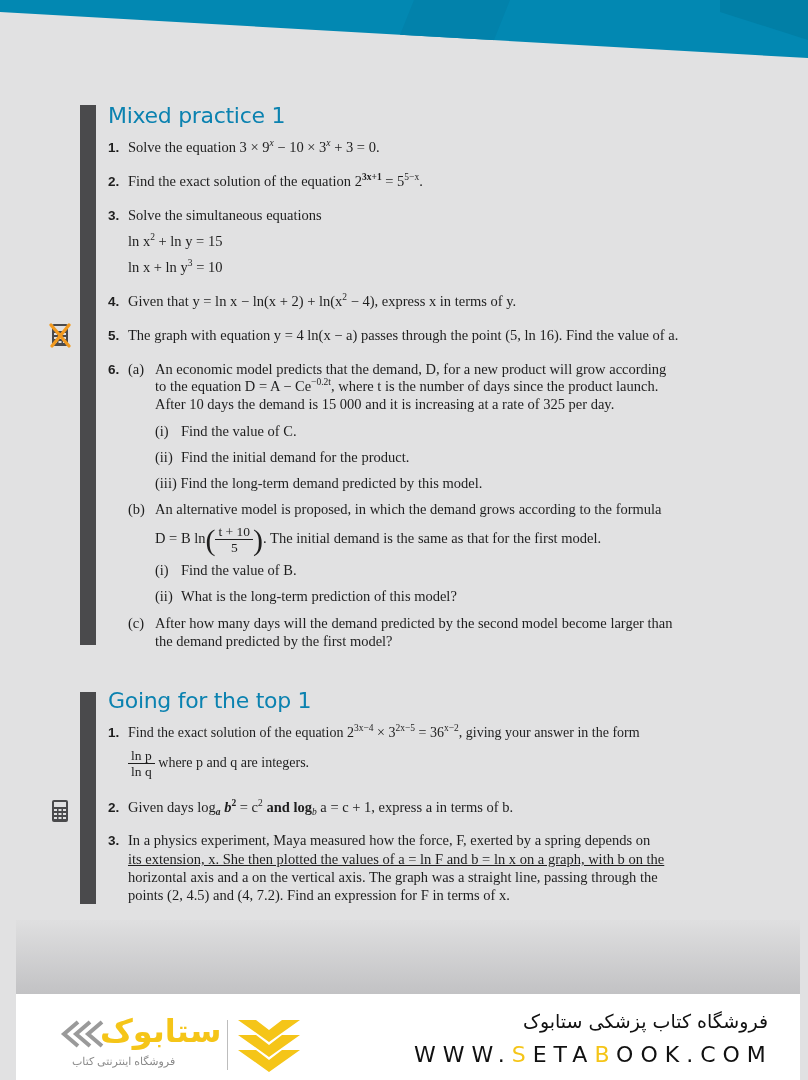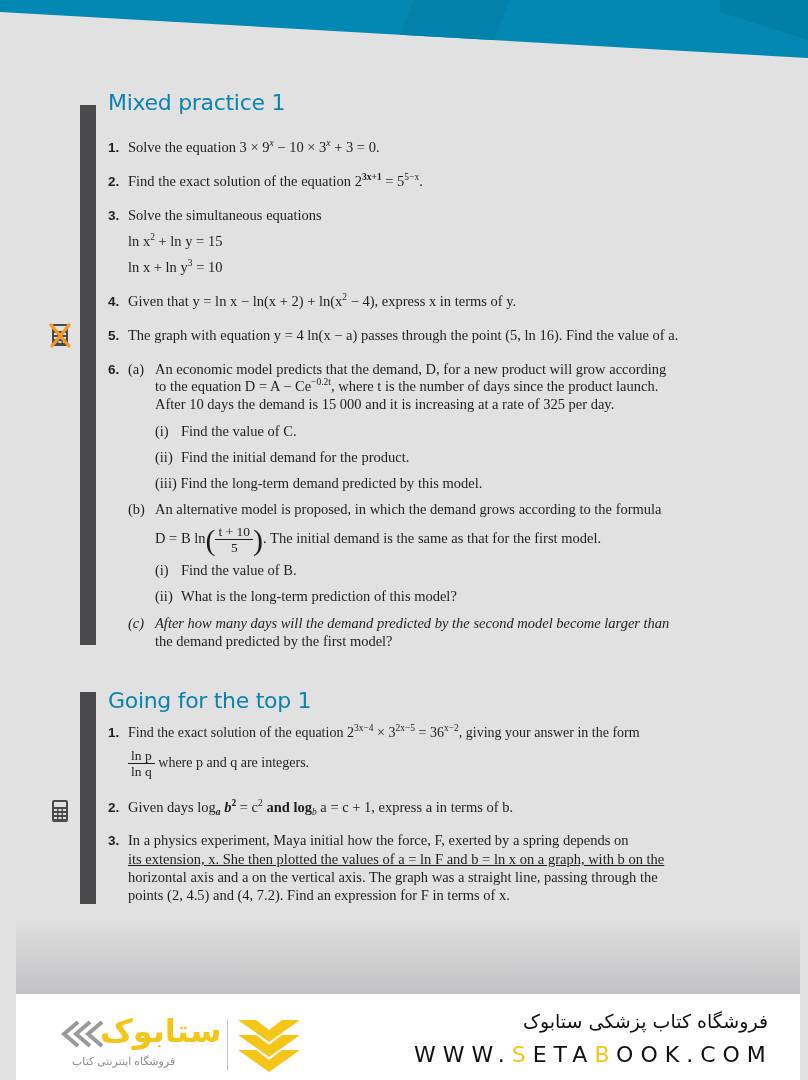--- a/index.html
+++ b/index.html
@@ -72,21 +72,21 @@
   </style>
 </head>
 <body>
 
 <div class="top-banner">
   <div class="facet1"></div>
   <div class="facet2"></div>
 </div>
 
 <div class="section-bar" style="top:105px;height:540px;"></div>
-<div class="section-title" style="top:90px;text-align:right;">Mixed practice 1</div>
+<div class="section-title" style="top:103px;text-align:right;">Mixed practice 1</div>
 
 <div class="q" style="top:138px;">
   <span class="qnum">1.</span><span>Solve the equation 3 × 9</span><sup><i>x</i></sup><span> − 10 × 3</span><sup><i>x</i></sup><span> + 3 = 0.</span>
 </div>
 
 <div class="q" style="top:172px;">
   <span class="qnum">2.</span><span>Find the exact solution of the equation 2</span><sup><b>3x+1</b></sup><span> = 5</span><sup>5−x</sup><span>.</span>
 </div>
 
 <div class="q" style="top:206px;">
@@ -141,21 +141,21 @@
 <div class="indent" style="left:128px;top:500px;">
   <span style="display:inline-block;width:27px;">(b)</span><span>An alternative model is proposed, in which the demand grows according to the formula</span>
 </div>
 <div class="indent" style="left:155px;top:520px;line-height:36px;">
   <span>D = B ln</span><span class="paren">(</span><span class="frac"><span class="num">t + 10</span><span class="den">5</span></span><span class="paren">)</span><span>. The initial demand is the same as that for the first model.</span>
 </div>
 
 <div class="indent" style="left:155px;top:561px;"><span style="display:inline-block;width:26px;">(i)</span><span>Find the value of B.</span></div>
 <div class="indent" style="left:155px;top:587px;"><span style="display:inline-block;width:26px;">(ii)</span><span>What is the long-term prediction of this model?</span></div>
 
-<div class="indent" style="left:128px;top:614px;font-style:italic;">
+<div class="indent" style="left:128px;top:614px;">
   <span style="display:inline-block;width:27px;">(c)</span><span>After how many days will the demand predicted by the second model become larger than</span>
 </div>
 <div class="indent" style="left:155px;top:632px;text-align:center;">the demand predicted by the first model?</div>
 
 <div class="section-bar" style="top:692px;height:212px;"></div>
 <div class="section-title" style="top:688px;">Going for the top 1</div>
 
 <div class="q" style="top:723px;font-size:14px;">
   <span class="qnum">1.</span><span>Find the exact solution of the equation 2</span><sup>3x−4</sup><span> × 3</span><sup>2x−5</sup><span> = 36</span><sup>x−2</sup><span>, giving your answer in the form</span>
 </div>
@@ -179,21 +179,21 @@
         <rect x="9.5" y="19" width="3" height="2"></rect>
         <rect x="14" y="19" width="3" height="2"></rect>
     </g>
   </svg>
 </div>
 <div class="q" style="top:798px;">
   <span class="qnum">2.</span><span>Given days log</span><sub><b><i>a</i></b></sub><b><i> b</i></b><sup><b>2</b></sup><span> = c</span><sup>2</sup><b> and log</b><sub><i>b</i></sub><span> a = c + 1, express a in terms of b.</span>
 </div>
 
 <div class="q" style="top:831px;">
-  <span class="qnum">3.</span><span>In a physics experiment, Maya initial how the force, F, exerted by a spring depends on</span>
+  <span class="qnum">3.</span><span>In a physics experiment, Maya measured how the force, F, exerted by a spring depends on</span>
 </div>
 <div class="indent" style="left:128px;top:850px;text-decoration:underline;">its extension, x. She then plotted the values of a = ln F and b = ln x on a graph, with b on the</div>
 <div class="indent" style="left:128px;top:868px;">horizontal axis and a on the vertical axis. The graph was a straight line, passing through the</div>
 <div class="indent" style="left:128px;top:886px;">points (2, 4.5) and (4, 7.2). Find an expression for F in terms of x.</div>
 
 <div class="shade"></div>
 
 <div class="footer"></div>
 
 <div class="icon" style="left:58px;top:1020px;width:52px;height:28px;">

